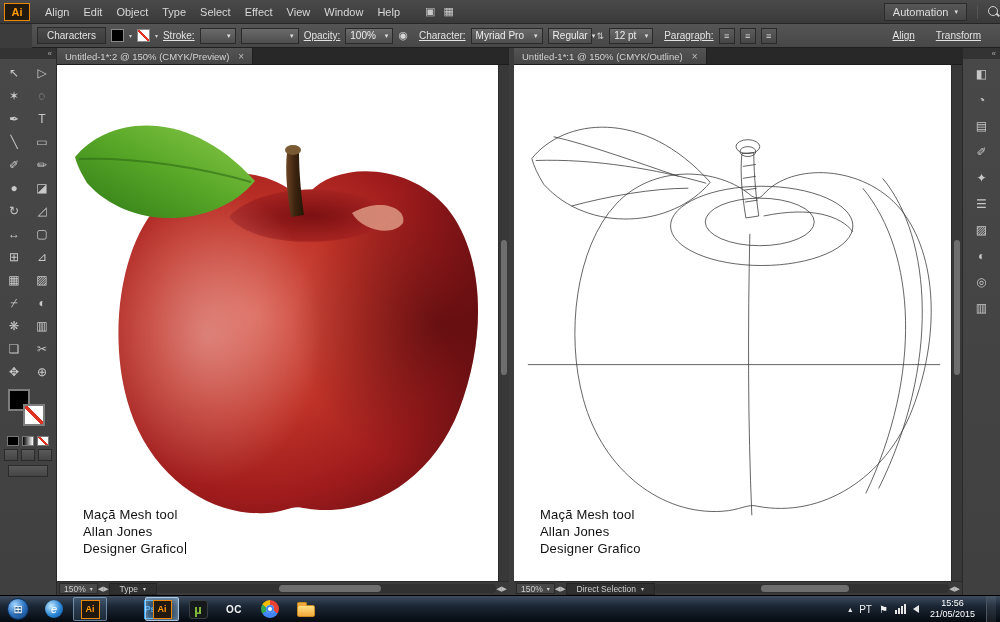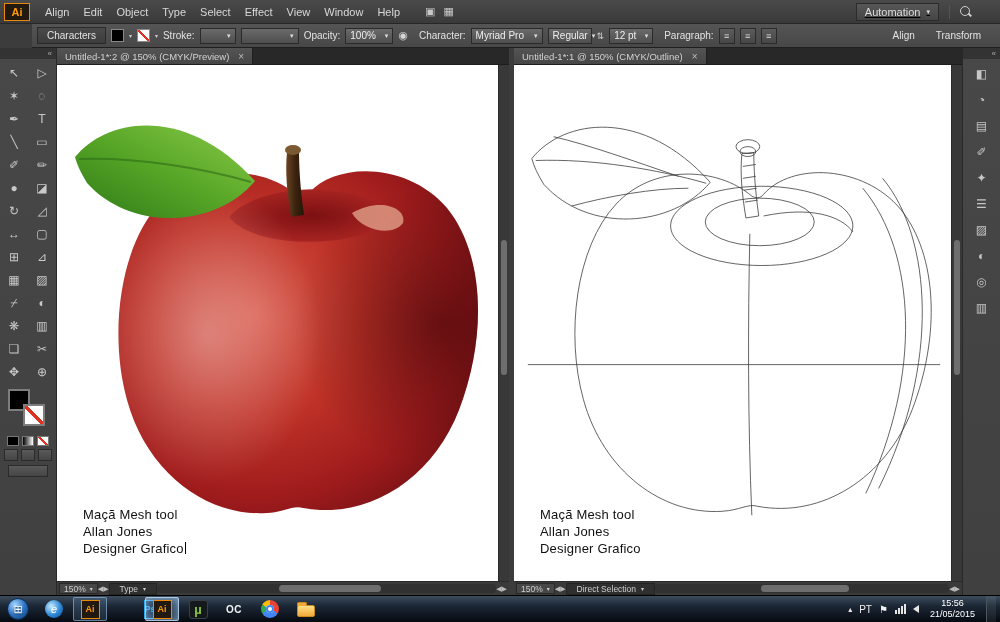--- a/index.html
+++ b/index.html
@@ -8,21 +8,21 @@
   .screen { position:relative; width:1000px; height:622px; background:#3c3c3c; overflow:hidden; }
 
   
   .menubar { position:absolute; top:0; left:0; right:0; height:24px;
     background:linear-gradient(#4a4a4a,#3a3a3a); border-bottom:1px solid #262626;
     display:flex; align-items:center; }
   .ai-logo { width:26px; height:18px; margin:0 8px 0 4px; background:#221a10;
     border:1px solid #e8890c; color:#ff9a00; font-weight:bold; font-size:11px;
     display:flex; align-items:center; justify-content:center; }
   .menu-item { color:#d8d8d8; font-size:11px; padding:0 7px; line-height:24px; cursor:default; }
-  .mb-right { margin-left:auto; display:flex; align-items:center; gap:10px; padding-right:28px;text-decoration:underline; }
+  .mb-right { margin-left:auto; display:flex; align-items:center; gap:10px; padding-right:0; }
   .mb-icon { color:#c8c8c8; font-size:11px; }
   .workspace { display:flex; align-items:center; gap:6px; color:#ddd; font-size:11px;
     background:linear-gradient(#575757,#454545); border:1px solid #2b2b2b; padding:2px 8px; }
   .mb-sep { width:1px; height:14px; background:#2a2a2a; border-right:1px solid #555; }
   .search-glass { position:relative; width:12px; height:12px; display:inline-block; }
   .search-glass::before { content:''; position:absolute; top:0; left:0; width:8px; height:8px;
     border:1.5px solid #cfcfcf; border-radius:50%; }
   .search-glass::after { content:''; position:absolute; left:8px; top:8px; width:4px; height:1.5px;
     background:#cfcfcf; transform:rotate(45deg); }
 
@@ -34,21 +34,21 @@
     color:#e3e3e3; font-size:10px; padding:2px 9px; font-family:inherit; }
   .sw { width:13px; height:13px; border:1px solid #8a8a8a; display:inline-block; }
   .sw-fill { background:#000; }
   .sw-stroke { background:#fff; position:relative; }
   .sw-stroke::after { content:''; position:absolute; inset:0;
     background:linear-gradient(45deg, transparent 44%, #d32 44%, #d32 58%, transparent 58%); }
   .dd { display:inline-flex; align-items:center; justify-content:space-between; gap:4px;
     background:linear-gradient(#6a6a6a,#4e4e4e); border:1px solid #2a2a2a; height:16px;
     padding:0 4px; color:#eee; font-size:10px; }
   .dd .ar { font-size:7px; color:#ddd; }
-  .underl { color:#e2e2e2; }
+  .underl { text-decoration:underline; color:#e2e2e2; }
   .cb-icon { color:#d5d5d5; font-size:11px; }
   .align-btn { width:16px; height:16px; background:linear-gradient(#5c5c5c,#474747);
     border:1px solid #2a2a2a; color:#ddd; font-size:9px; display:inline-flex;
     align-items:center; justify-content:center; font-family:inherit; }
   .stepper-glyph { font-size:9px; color:#ccc; }
 
   
   .toolpanel { position:absolute; top:48px; left:0; width:57px; bottom:27px;
     background:linear-gradient(#484848,#404040); border-right:1px solid #292929; }
   .panel-head { height:11px; background:#333; color:#aaa; font-size:8px;

